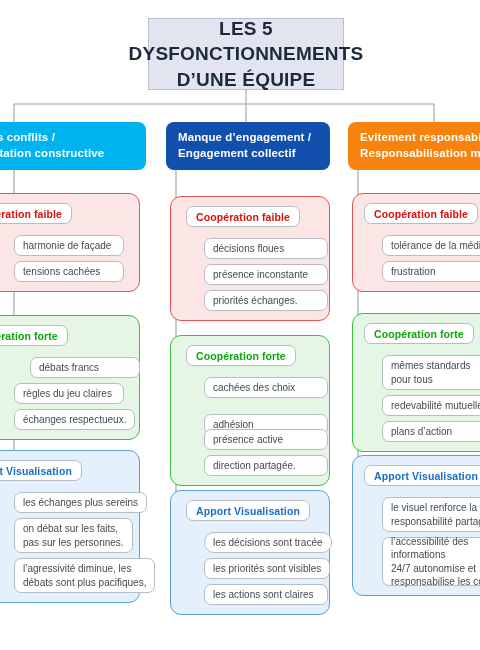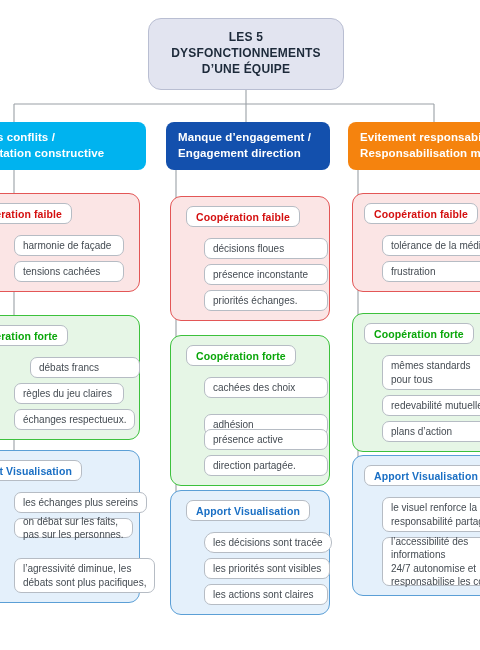--- a/index.html
+++ b/index.html
@@ -23,28 +23,28 @@
     width: 480px; height: 650px;
     pointer-events: none;
   }
   
   .root-node {
     position: absolute;
     left: 148px; top: 18px;
     width: 196px; height: 72px;
     background: #e2e4f0;
     border: 1px solid #b9bed2;
-    border-radius: 13px;
+    border-radius: 0;
     display: flex;
     align-items: center;
     justify-content: center;
     text-align: center;
     color: #1d2a3a;
     font-weight: bold;
-    font-size: 12px;
+    font-size: 19px;
     line-height: 1.33;
     letter-spacing: .2px;
     padding: 4px 8px;
     white-space: pre-line;
   }
   
   .col-head {
     position: absolute;
     border-radius: 8px;
     color: #ffffff;
@@ -171,38 +171,38 @@
       </g>
   </svg>
 
   <div class="root-node">LES 5
 DYSFONCTIONNEMENTS
 D’UNE ÉQUIPE</div>
 
   <div class="col-head" id="head-0">Peur des conflits /
 Confrontation constructive</div>
   <div class="col-head" id="head-1">Manque d’engagement /
-Engagement direction</div>
+Engagement collectif</div>
   <div class="col-head" id="head-2">Evitement responsabilité /
 Responsabilisation mutuelle</div>
 
   <div id="groups-layer">
       <div class="group g-weak" style="left: -66px; top: 193px; width: 206px; height: 99px;"></div>
       <div class="pill p-weak" style="left: -42px; top: 203px;">Coopération faible</div>
       <div class="leaf" style="left: 14px; top: 235px; min-width: 110px; height: 21px;">harmonie de façade</div>
       <div class="leaf" style="left: 14px; top: 261px; min-width: 110px; height: 21px;">tensions cachées</div>
       <div class="group g-strong" style="left: -66px; top: 315px; width: 206px; height: 125px;"></div>
       <div class="pill p-strong" style="left: -42px; top: 325px;">Coopération forte</div>
       <div class="leaf" style="left: 30px; top: 357px; min-width: 110px; height: 21px;">débats francs</div>
       <div class="leaf" style="left: 14px; top: 383px; min-width: 110px; height: 21px;">règles du jeu claires</div>
       <div class="leaf" style="left: 14px; top: 409px; min-width: 110px; height: 21px;">échanges respectueux.</div>
       <div class="group g-visu" style="left: -66px; top: 450px; width: 206px; height: 153px;"></div>
       <div class="pill p-visu" style="left: -42px; top: 460px;">Apport Visualisation</div>
       <div class="leaf" style="left: 14px; top: 492px; min-width: 110px; height: 21px;">les échanges plus sereins</div>
-      <div class="leaf" style="left: 14px; top: 518px; min-width: 110px; height: 20px;">on débat sur les faits,
+      <div class="leaf" style="left: 14px; top: 518px; min-width: 110px; height: 35px;">on débat sur les faits,
 pas sur les personnes.</div>
       <div class="leaf" style="left: 14px; top: 558px; min-width: 110px; height: 35px;">l’agressivité diminue, les
 débats sont plus pacifiques,</div>
       <div class="group g-weak" style="left: 170px; top: 196px; width: 160px; height: 125px;"></div>
       <div class="pill p-weak" style="left: 186px; top: 206px;">Coopération faible</div>
       <div class="leaf" style="left: 204px; top: 238px; min-width: 124px; height: 21px;">décisions floues</div>
       <div class="leaf" style="left: 204px; top: 264px; min-width: 124px; height: 21px;">présence inconstante</div>
       <div class="leaf" style="left: 204px; top: 290px; min-width: 124px; height: 21px;">priorités échanges.</div>
       <div class="group g-strong" style="left: 170px; top: 335px; width: 160px; height: 151px;"></div>
       <div class="pill p-strong" style="left: 186px; top: 345px;">Coopération forte</div>

